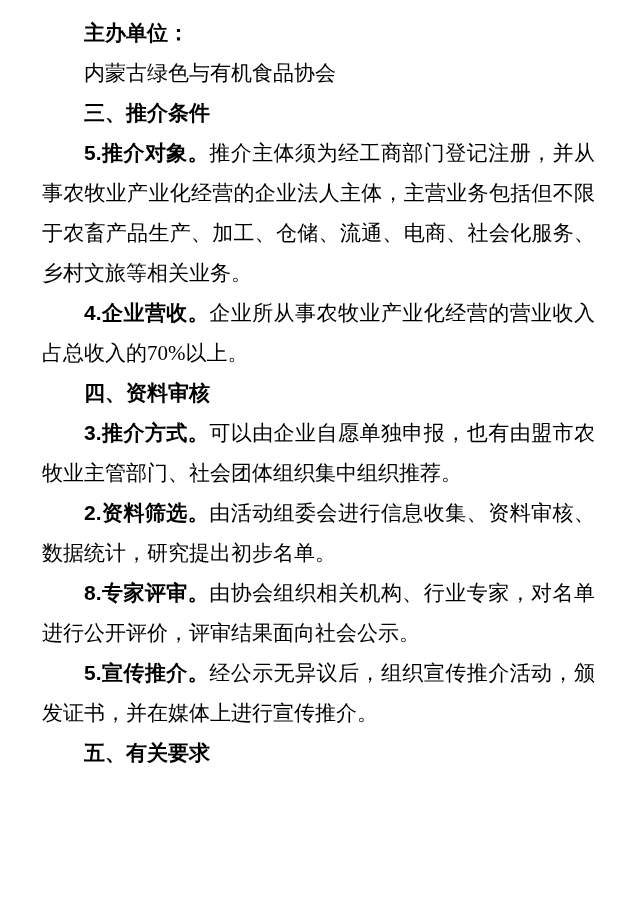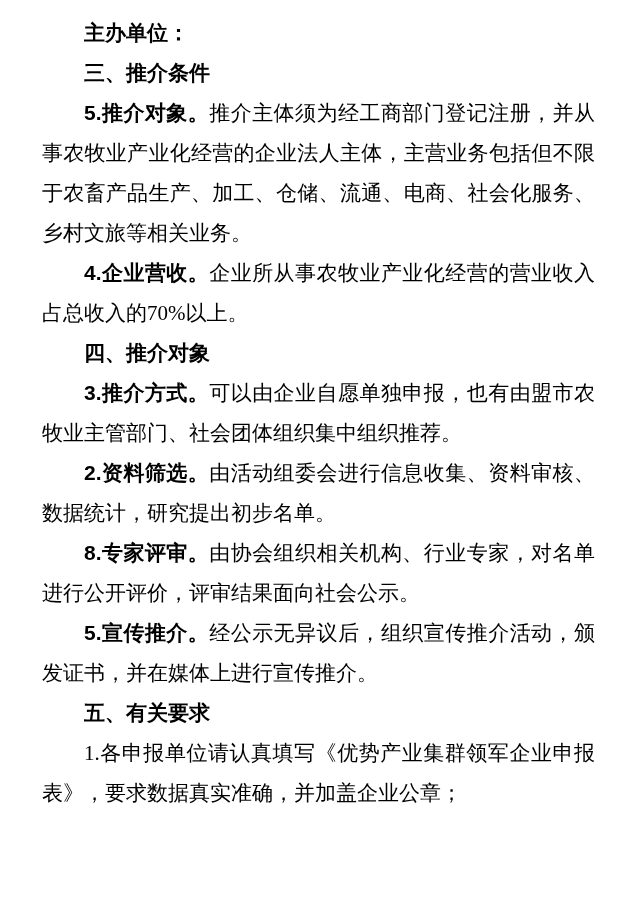--- a/index.html
+++ b/index.html
@@ -34,23 +34,23 @@
   .lead {
     font-weight: 700;
     font-family: "Liberation Sans", "DejaVu Sans", sans-serif;
   }
 </style>
 </head>
 <body>
 
 <main class="page" id="page">
     <p class="para heading"><span>主办单位：</span></p>
+    <p class="para body"><span>内蒙古绿色与有机食品协会</span></p>
     <p class="para heading"><span>三、推介条件</span></p>
     <p class="para item"><span class="lead">5.推介对象。</span><span>推介主体须为经工商部门登记注册，并从事农牧业产业化经营的企业法人主体，主营业务包括但不限于农畜产品生产、加工、仓储、流通、电商、社会化服务、乡村文旅等相关业务。</span></p>
     <p class="para item"><span class="lead">4.企业营收。</span><span>企业所从事农牧业产业化经营的营业收入占总收入的70%以上。</span></p>
-    <p class="para heading"><span>四、推介对象</span></p>
+    <p class="para heading"><span>四、资料审核</span></p>
     <p class="para item"><span class="lead">3.推介方式。</span><span>可以由企业自愿单独申报，也有由盟市农牧业主管部门、社会团体组织集中组织推荐。</span></p>
     <p class="para item"><span class="lead">2.资料筛选。</span><span>由活动组委会进行信息收集、资料审核、数据统计，研究提出初步名单。</span></p>
     <p class="para item"><span class="lead">8.专家评审。</span><span>由协会组织相关机构、行业专家，对名单进行公开评价，评审结果面向社会公示。</span></p>
     <p class="para item"><span class="lead">5.宣传推介。</span><span>经公示无异议后，组织宣传推介活动，颁发证书，并在媒体上进行宣传推介。</span></p>
     <p class="para heading"><span>五、有关要求</span></p>
-    <p class="para item"><span>1.各申报单位请认真填写《优势产业集群领军企业申报表》，要求数据真实准确，并加盖企业公章；</span></p>
   </main>
 
 </body></html>

